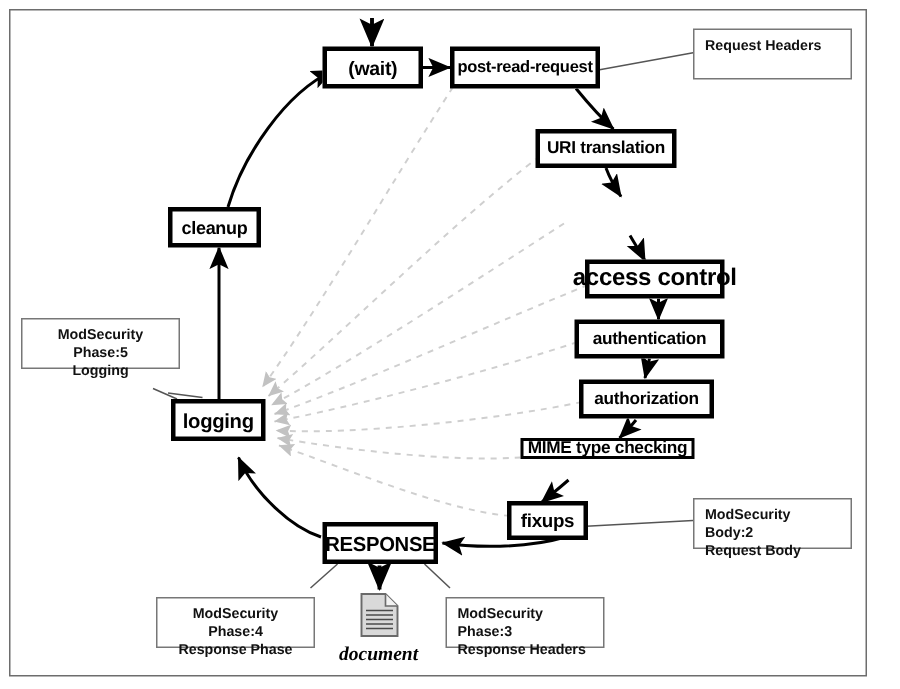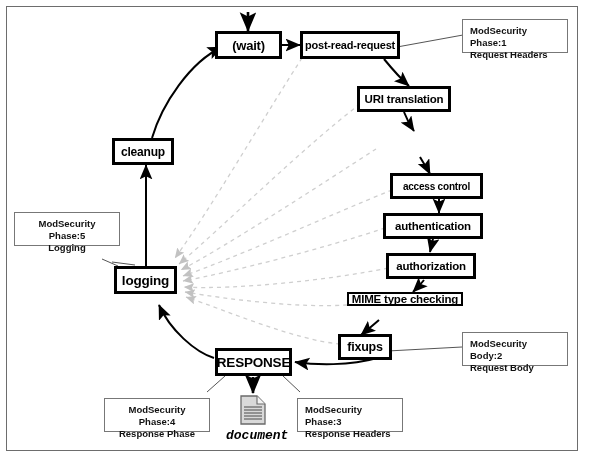--- a/index.html
+++ b/index.html
@@ -14,21 +14,21 @@
         letter-spacing:-0.2px;white-space:nowrap;z-index:3;}
   .node.thin{border-width:2px;}
   .node.heavy{border-width:3px;}
 
   .note{position:absolute;box-sizing:border-box;background:#ffffff;border:1px solid #777;
         font-family:"Liberation Sans", sans-serif;font-weight:bold;font-size:9.5px;color:#111;
         line-height:12px;padding:5px 7px;z-index:4;}
   .note.right-al{text-align:center;}
 
   #doc-icon{position:absolute;z-index:3;}
-  #doc-label{position:absolute;font-family:Liberation Mono, monospace;font-style:italic;
+  #doc-label{position:absolute;font-family:Liberation Serif, serif;font-style:italic;
              font-weight:bold;font-size:13px;color:#000;z-index:3;white-space:nowrap;}
 </style>
 </head>
 <body>
 
 <div id="stage">
   <div id="frame"></div>
 
   <svg id="wires" viewBox="0 0 600 459" xmlns="http://www.w3.org/2000/svg">
     <defs>
@@ -84,21 +84,21 @@
 
   <div class="node heavy" id="n-uri" style="left:357px;top:86px;width:94px;height:26px;font-size:11.5px;">
     <span>URI translation</span>
   </div>
 
   <div class="node heavy" id="n-postread" style="left:300px;top:31px;width:100px;height:28px;font-size:11px;">
     <span>post-read-request</span>
   </div>
 
 
-  <div class="node heavy" id="n-access" style="left:390px;top:173px;width:93px;height:26px;font-size:10px;">
+  <div class="node heavy" id="n-access" style="left:390px;top:173px;width:93px;height:26px;font-size:16px;">
     <span>access control</span>
   </div>
 
   <div class="node heavy" id="n-authn" style="left:383px;top:213px;width:100px;height:26px;font-size:11.5px;">
     <span>authentication</span>
   </div>
 
   <div class="node heavy" id="n-authz" style="left:386px;top:253px;width:90px;height:26px;font-size:11.5px;">
     <span>authorization</span>
   </div>
@@ -117,21 +117,20 @@
 
   <div class="node heavy" id="n-logging" style="left:114px;top:266px;width:63px;height:28px;font-size:13.5px;">
     <span>logging</span>
   </div>
 
   <div class="node heavy" id="n-cleanup" style="left:112px;top:138px;width:62px;height:27px;font-size:12px;">
     <span>cleanup</span>
   </div>
 
   <div class="note" id="note1" style="left:462px;top:19px;width:106px;height:34px;">
-    <div>ModSecurity Phase:1</div>
     <div>Request Headers</div>
   </div>
 
   <div class="note" id="note2" style="left:462px;top:332px;width:106px;height:34px;">
     <div>ModSecurity Body:2</div>
     <div>Request Body</div>
   </div>
 
   <div class="note" id="note3" style="left:297px;top:398px;width:106px;height:34px;">
     <div>ModSecurity Phase:3</div>

